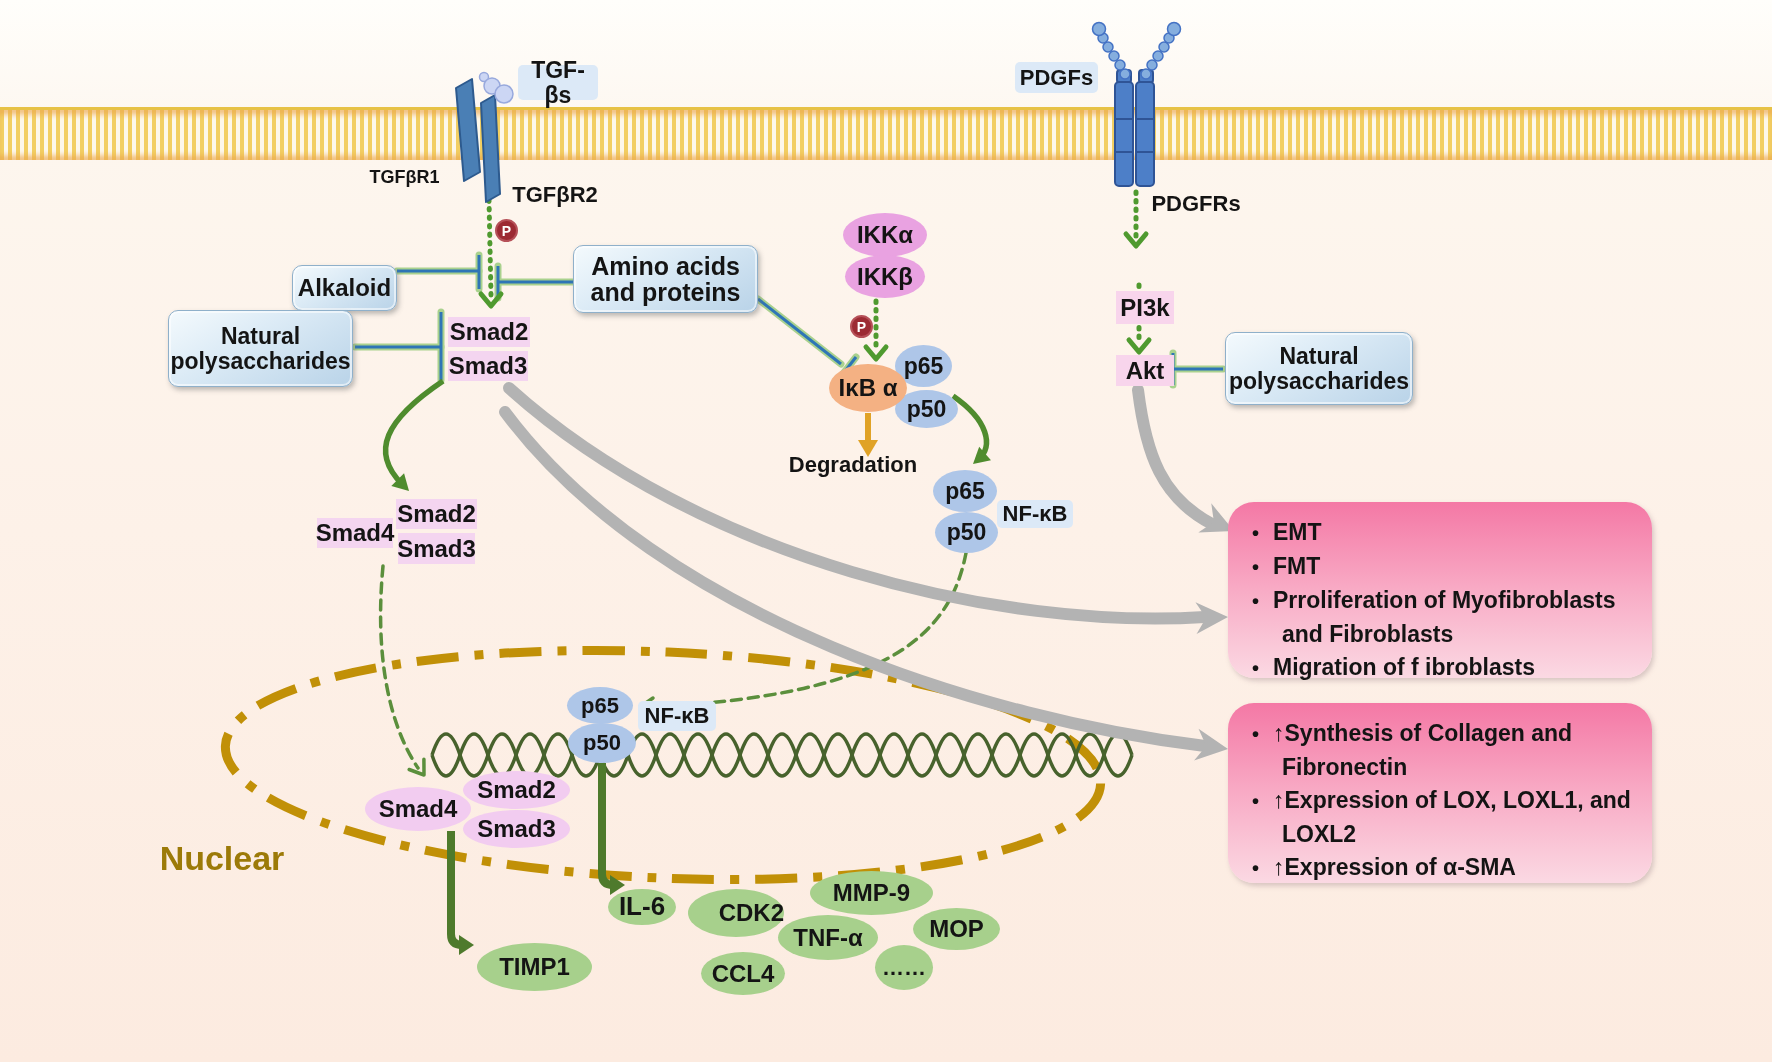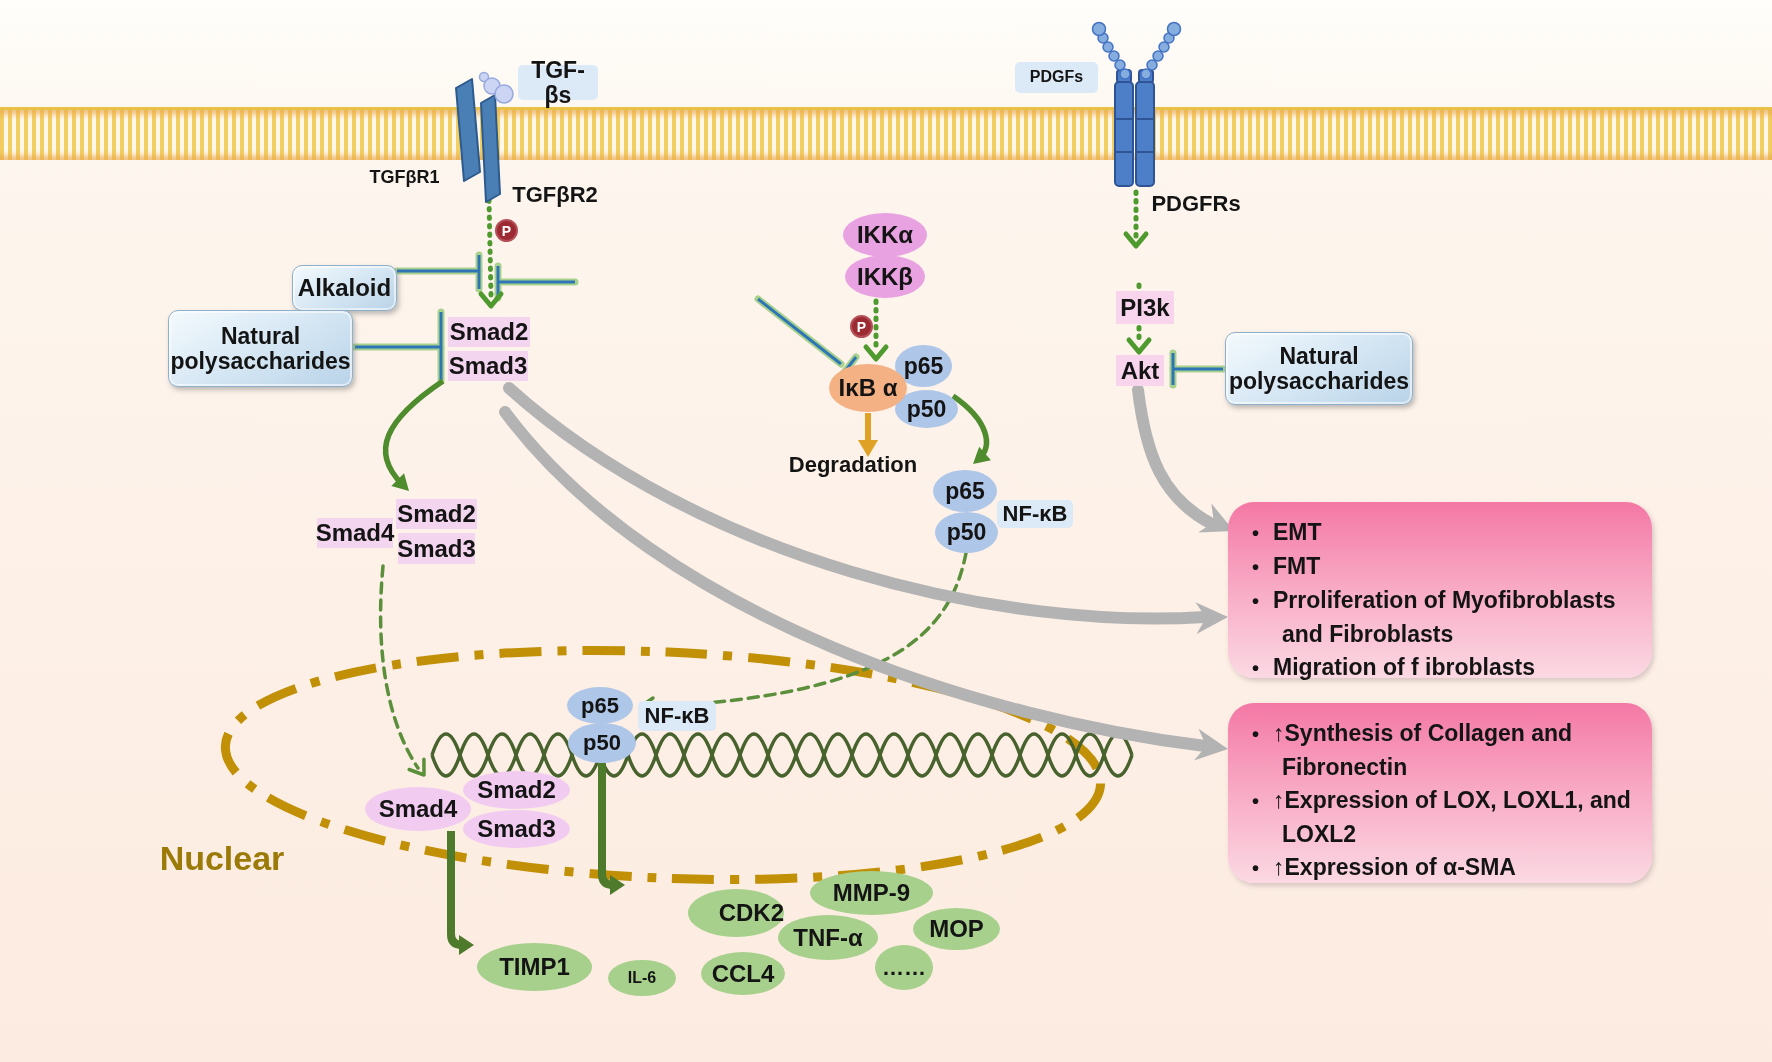--- a/index.html
+++ b/index.html
@@ -193,37 +193,40 @@
 
   <div class="node lblblue" style="left:518px;top:65px;width:80px;height:35px;font-size:23px;">
       <span>TGF-βs</span>
     </div>
   <div class="node" style="left:352px;top:164px;width:105px;height:26px;font-size:18px;">
       <span>TGFβR1</span>
     </div>
   <div class="node" style="left:506px;top:182px;width:98px;height:26px;font-size:22px;">
       <span>TGFβR2</span>
     </div>
-  <div class="node lblblue" style="left:1015px;top:62px;width:83px;height:31px;font-size:16px;">
+  <div class="node lblblue" style="left:1015px;top:62px;width:83px;height:31px;font-size:22px;">
       <span>PDGFs</span>
     </div>
   <div class="node" style="left:1153px;top:191px;width:86px;height:25px;font-size:22px;">
       <span>PDGFRs</span>
     </div>
 
   <div class="pbadge" style="left:495px;top:219px;">
       <span>P</span>
     </div>
   <div class="pbadge" style="left:850px;top:315px;">
       <span>P</span>
     </div>
 
   <div class="node bluebox" style="left:292px;top:248px;width:103px;height:44px;font-size:24px;margin-top:17px;">
       <span>Alkaloid</span>
     </div>
+  <div class="node bluebox" style="left:573px;top:245px;width:185px;height:68px;font-size:25px;padding:0 6px;box-sizing:border-box;">
+      <span>Amino acids and proteins</span>
+    </div>
   <div class="node bluebox" style="left:168px;top:310px;width:185px;height:77px;font-size:23px;padding:0 4px;box-sizing:border-box;">
       <span>Natural polysaccharides</span>
     </div>
   <div class="node bluebox" style="left:1225px;top:332px;width:188px;height:73px;font-size:23px;padding:0 6px;box-sizing:border-box;">
       <span>Natural polysaccharides</span>
     </div>
 
   <div class="node pinkrect" style="left:448px;top:317px;width:82px;height:30px;font-size:24px;">
       <span>Smad2</span>
     </div>
@@ -268,21 +271,21 @@
   <div class="node oval blueoval" style="left:935px;top:512px;width:63px;height:41px;font-size:23px;">
       <span>p50</span>
     </div>
   <div class="node lblblue" style="left:997px;top:500px;width:76px;height:28px;font-size:22px;">
       <span>NF-κB</span>
     </div>
 
   <div class="node pinknode" style="left:1116px;top:247px;width:58px;height:33px;font-size:24px;margin-top:44px;">
       <span>PI3k</span>
     </div>
-  <div class="node pinknode" style="left:1116px;top:355px;width:48px;height:31px;font-size:24px;text-align:center;">
+  <div class="node pinknode" style="left:1116px;top:355px;width:58px;height:31px;font-size:24px;text-align:center;">
       <span>Akt</span>
     </div>
 
   <div class="node nuclear-label" style="left:152px;top:838px;width:140px;height:42px;">
       <span>Nuclear</span>
     </div>
 
   <div class="node oval blueoval" style="left:567px;top:687px;width:66px;height:37px;font-size:22px;">
       <span>p65</span>
     </div>
@@ -299,21 +302,21 @@
   <div class="node oval" style="left:463px;top:771px;width:107px;height:38px;font-size:24px;background:#f2ccf0;">
       <span>Smad2</span>
     </div>
   <div class="node oval" style="left:463px;top:810px;width:107px;height:38px;font-size:24px;background:#f2ccf0;">
       <span>Smad3</span>
     </div>
 
   <div class="node oval greenoval" style="left:477px;top:943px;width:115px;height:48px;font-size:24px;">
       <span>TIMP1</span>
     </div>
-  <div class="node oval greenoval" style="left:608px;top:960px;width:68px;height:36px;font-size:16px;">
+  <div class="node oval greenoval" style="left:608px;top:889px;width:68px;height:36px;font-size:26px;">
       <span>IL-6</span>
     </div>
   <div class="node oval greenoval" style="left:688px;top:889px;width:96px;height:48px;font-size:24px;justify-content:flex-end;">
       <span>CDK2</span>
     </div>
   <div class="node oval greenoval" style="left:701px;top:952px;width:84px;height:43px;font-size:24px;">
       <span>CCL4</span>
     </div>
   <div class="node oval greenoval" style="left:810px;top:871px;width:123px;height:44px;font-size:24px;">
       <span>MMP-9</span>

